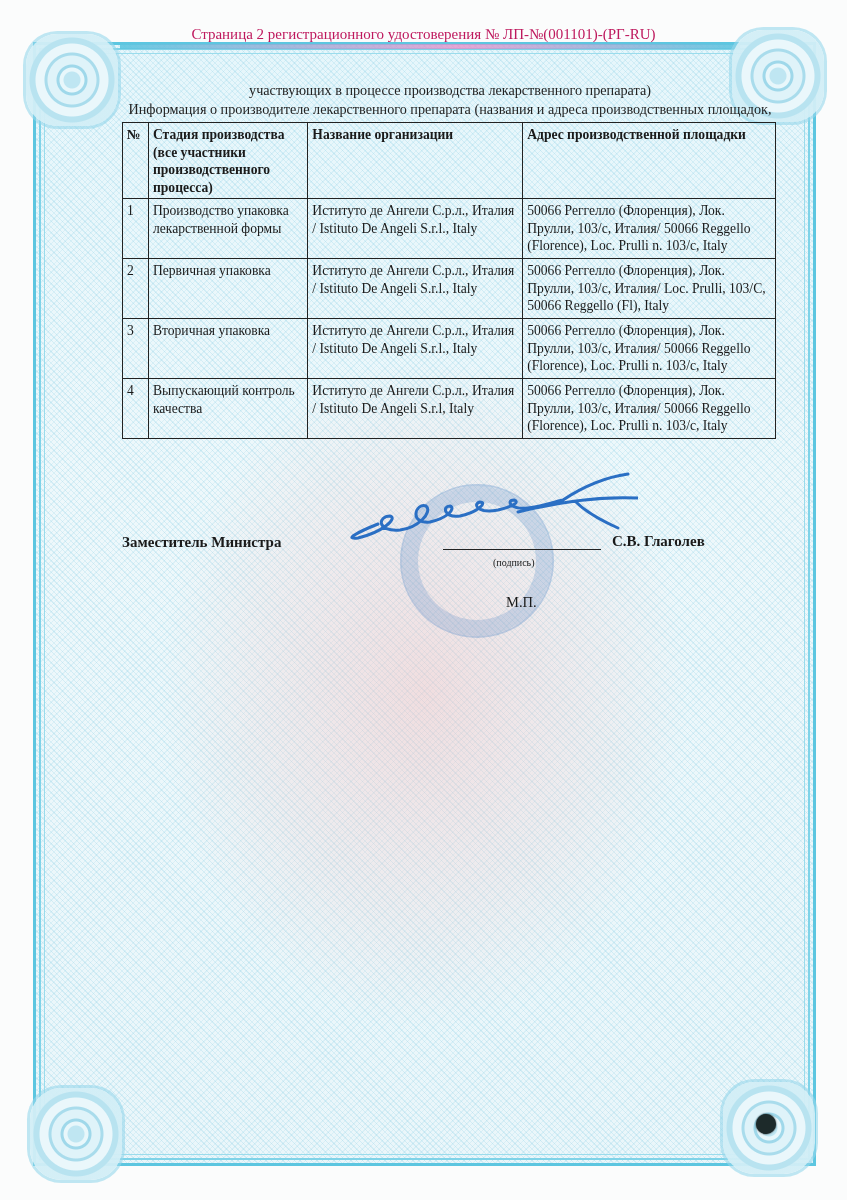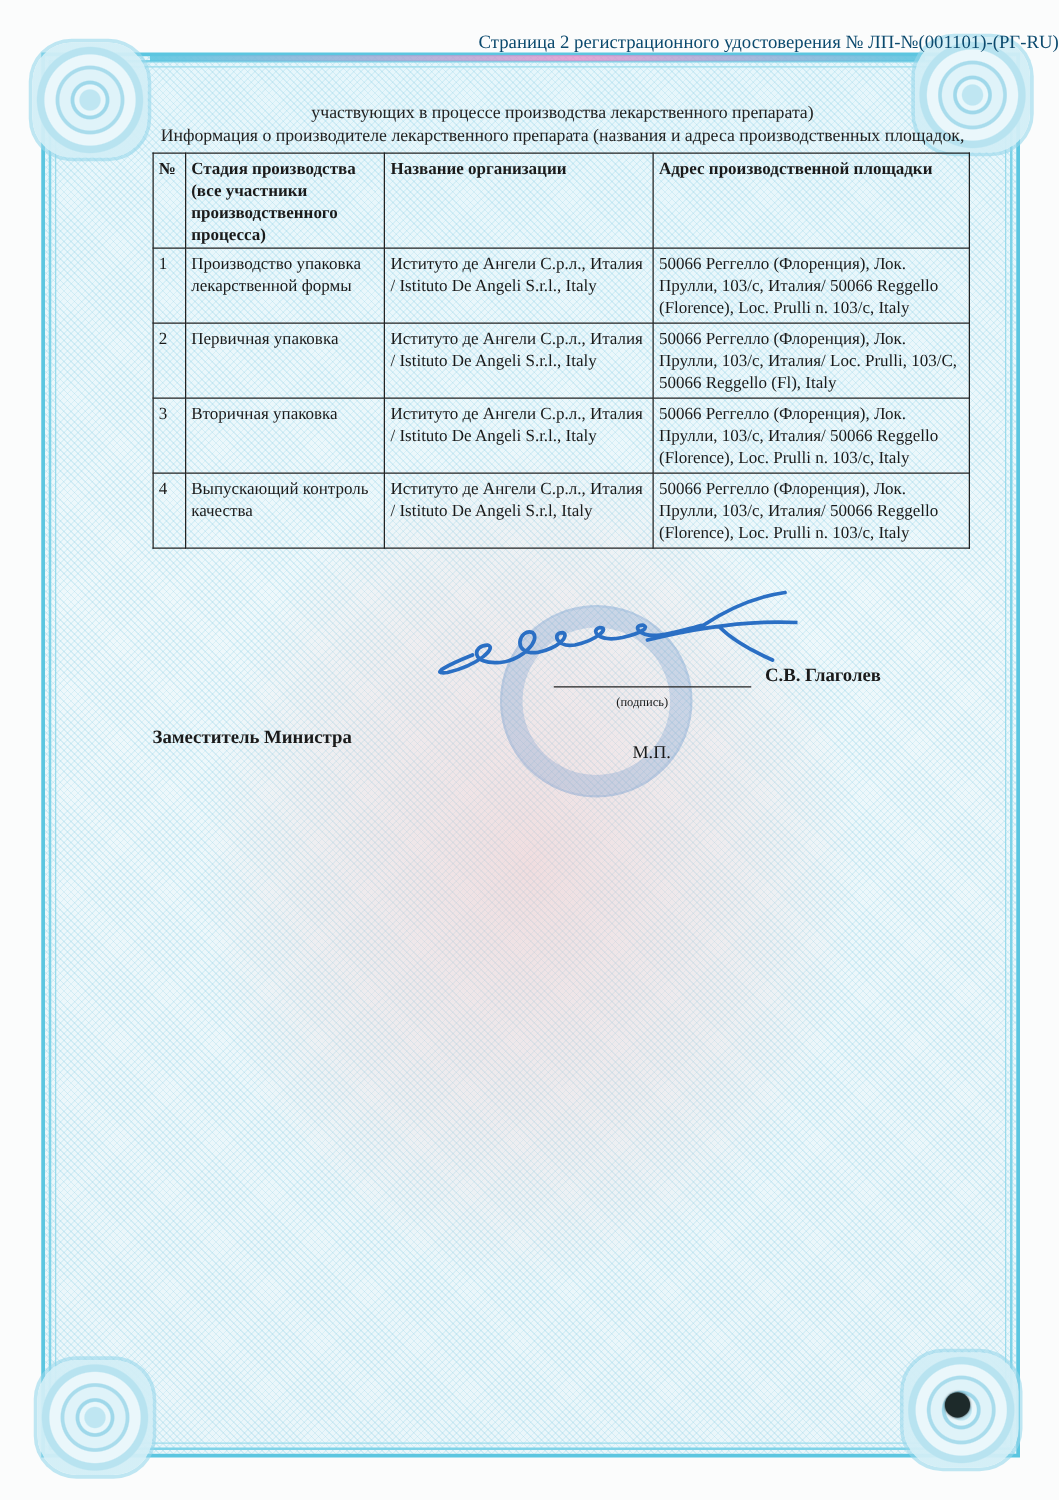--- a/index.html
+++ b/index.html
@@ -4,21 +4,21 @@
   <style>
     html, body { margin: 0; padding: 0; }
     body {
       width: 847px; height: 1200px; position: relative; overflow: hidden;
       background: #fbfcfc;
       font-family: "Liberation Serif", "DejaVu Serif", serif;
       color: #1a1a1a;
     }
     .page-header {
       position: absolute; left: 0; width: 847px; top: 26px;
-      text-align: right; font-size: 15px; color: #0c4a6e;
+      text-align: center; font-size: 15px; color: #be185d;
     }
     
     .frame-outer {
       position: absolute; left: 33px; top: 42px; width: 783px; height: 1124px;
       border: 3px solid #5cc6e0;
       box-sizing: border-box;
       background:
         radial-gradient(ellipse 330px 420px at 50% 58%, rgba(245,190,190,0.45), rgba(245,200,200,0.18) 55%, rgba(0,0,0,0) 80%),
         repeating-linear-gradient(45deg, rgba(120,200,225,0.22) 0 1px, rgba(0,0,0,0) 1px 4px),
         repeating-linear-gradient(-45deg, rgba(120,200,225,0.16) 0 1px, rgba(0,0,0,0) 1px 4px),
@@ -62,21 +62,21 @@
       border: 1.5px solid #222; vertical-align: top; padding: 3px 4px 2px 4px;
       text-align: left;
     }
     table.mfr th { font-weight: bold; height: 70px; }
     table.mfr td { height: 54px; }
     .col-num { width: 17px; }
     .col-stage { width: 151px; }
     .col-org { width: 208px; }
     .col-addr { width: 246px; }
     .sign-block { position: absolute; left: 0; top: 0; width: 847px; height: 1200px; pointer-events: none; }
-    .sign-title { position: absolute; left: 122px; top: 534px; font-size: 15px; font-weight: bold; margin-top: 48px; }
+    .sign-title { position: absolute; left: 122px; top: 534px; font-size: 15px; font-weight: bold; }
     .sign-line { position: absolute; left: 443px; top: 549px; width: 158px; border-top: 1.5px solid #222; }
     .sign-name { position: absolute; left: 612px; top: 533px; font-size: 15px; font-weight: bold; }
     .sign-caption { position: absolute; left: 493px; top: 557px; font-size: 10px; text-align: center; }
     .seal-label { position: absolute; left: 506px; top: 594px; font-size: 14.5px; }
     .stamp {
       position: absolute; left: 400px; top: 484px; width: 150px; height: 150px;
       border-radius: 50%; border: 2px solid rgba(90,140,200,0.35);
       box-shadow: inset 0 0 0 14px rgba(0,0,0,0), inset 0 0 0 16px rgba(90,140,200,0.25);
     }
     .signature { position: absolute; left: 338px; top: 472px; width: 300px; height: 80px; }

